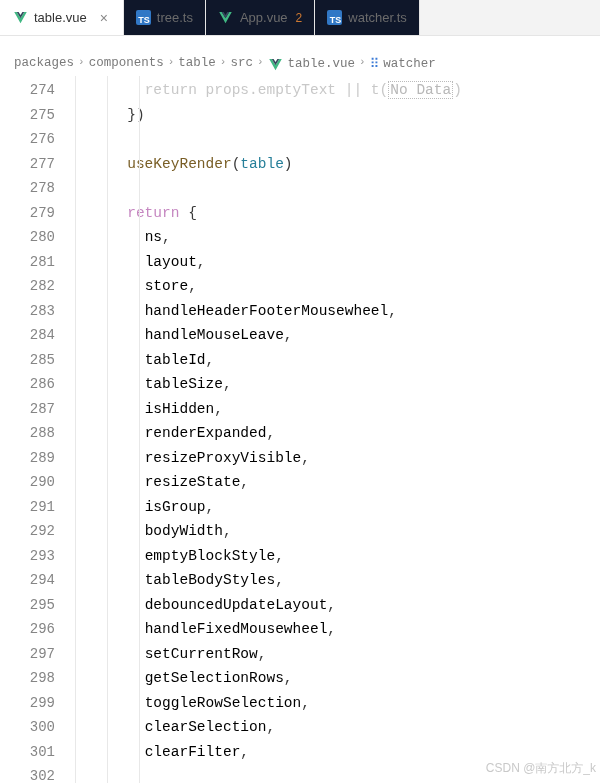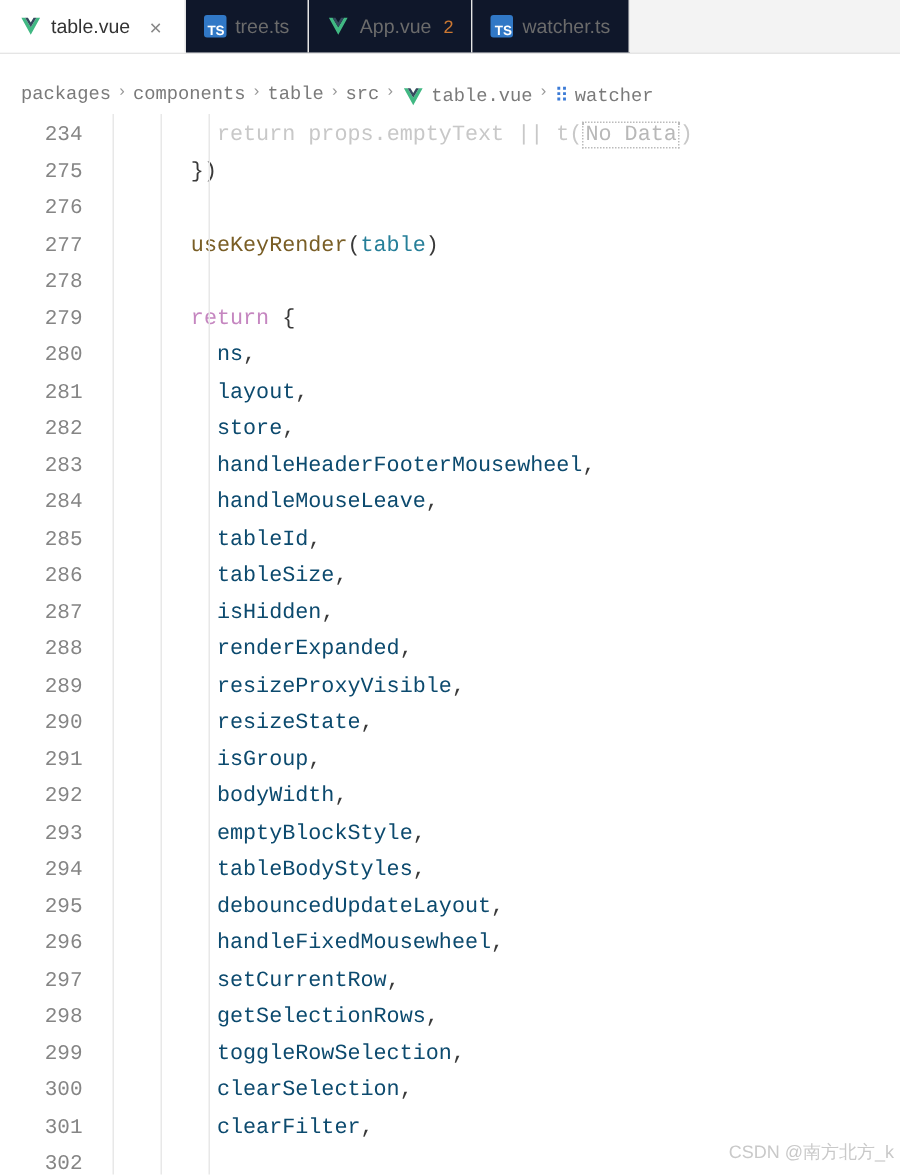--- a/index.html
+++ b/index.html
@@ -103,21 +103,21 @@
       white-space: pre;
       height: 24.5px;
     }
     .indent-guide {
       border-left: 1px solid #e8e8e8;
       position: absolute;
       top: 0;
       bottom: 0;
     }
     .tk-keyword { color: #c586c0; }
-    .tk-var { color: #0c4a6e; }
+    .tk-var { color: #000000; }
     .tk-func { color: #795e26; }
     .tk-punct { color: #393939; }
     .tk-param { color: #267f99; }
     .tk-faded { color: #c8c8c8; }
     .tk-faded-box { color: #b8b8b8; border: 1px dotted #bbb; padding: 0 1px; }
     .vue-icon svg { width: 15px; height: 15px; }
     .ts-icon {
       background: #3178c6;
       color: white;
       font-size: 9px;
@@ -203,21 +203,21 @@
       <span>table.vue</span>
     </span>
     <span class="breadcrumb-sep">›</span>
     <span class="breadcrumb-item">
       <span class="sym-icon">⠿</span>
       <span>watcher</span>
     </span>
   </div>
 <div class="editor">
   <div class="gutter">
-      <div class="line-num">234</div>
+      <div class="line-num">274</div>
       <div class="line-num">275</div>
       <div class="line-num">276</div>
       <div class="line-num">277</div>
       <div class="line-num">278</div>
       <div class="line-num">279</div>
       <div class="line-num">280</div>
       <div class="line-num">281</div>
       <div class="line-num">282</div>
       <div class="line-num">283</div>
       <div class="line-num">284</div>

